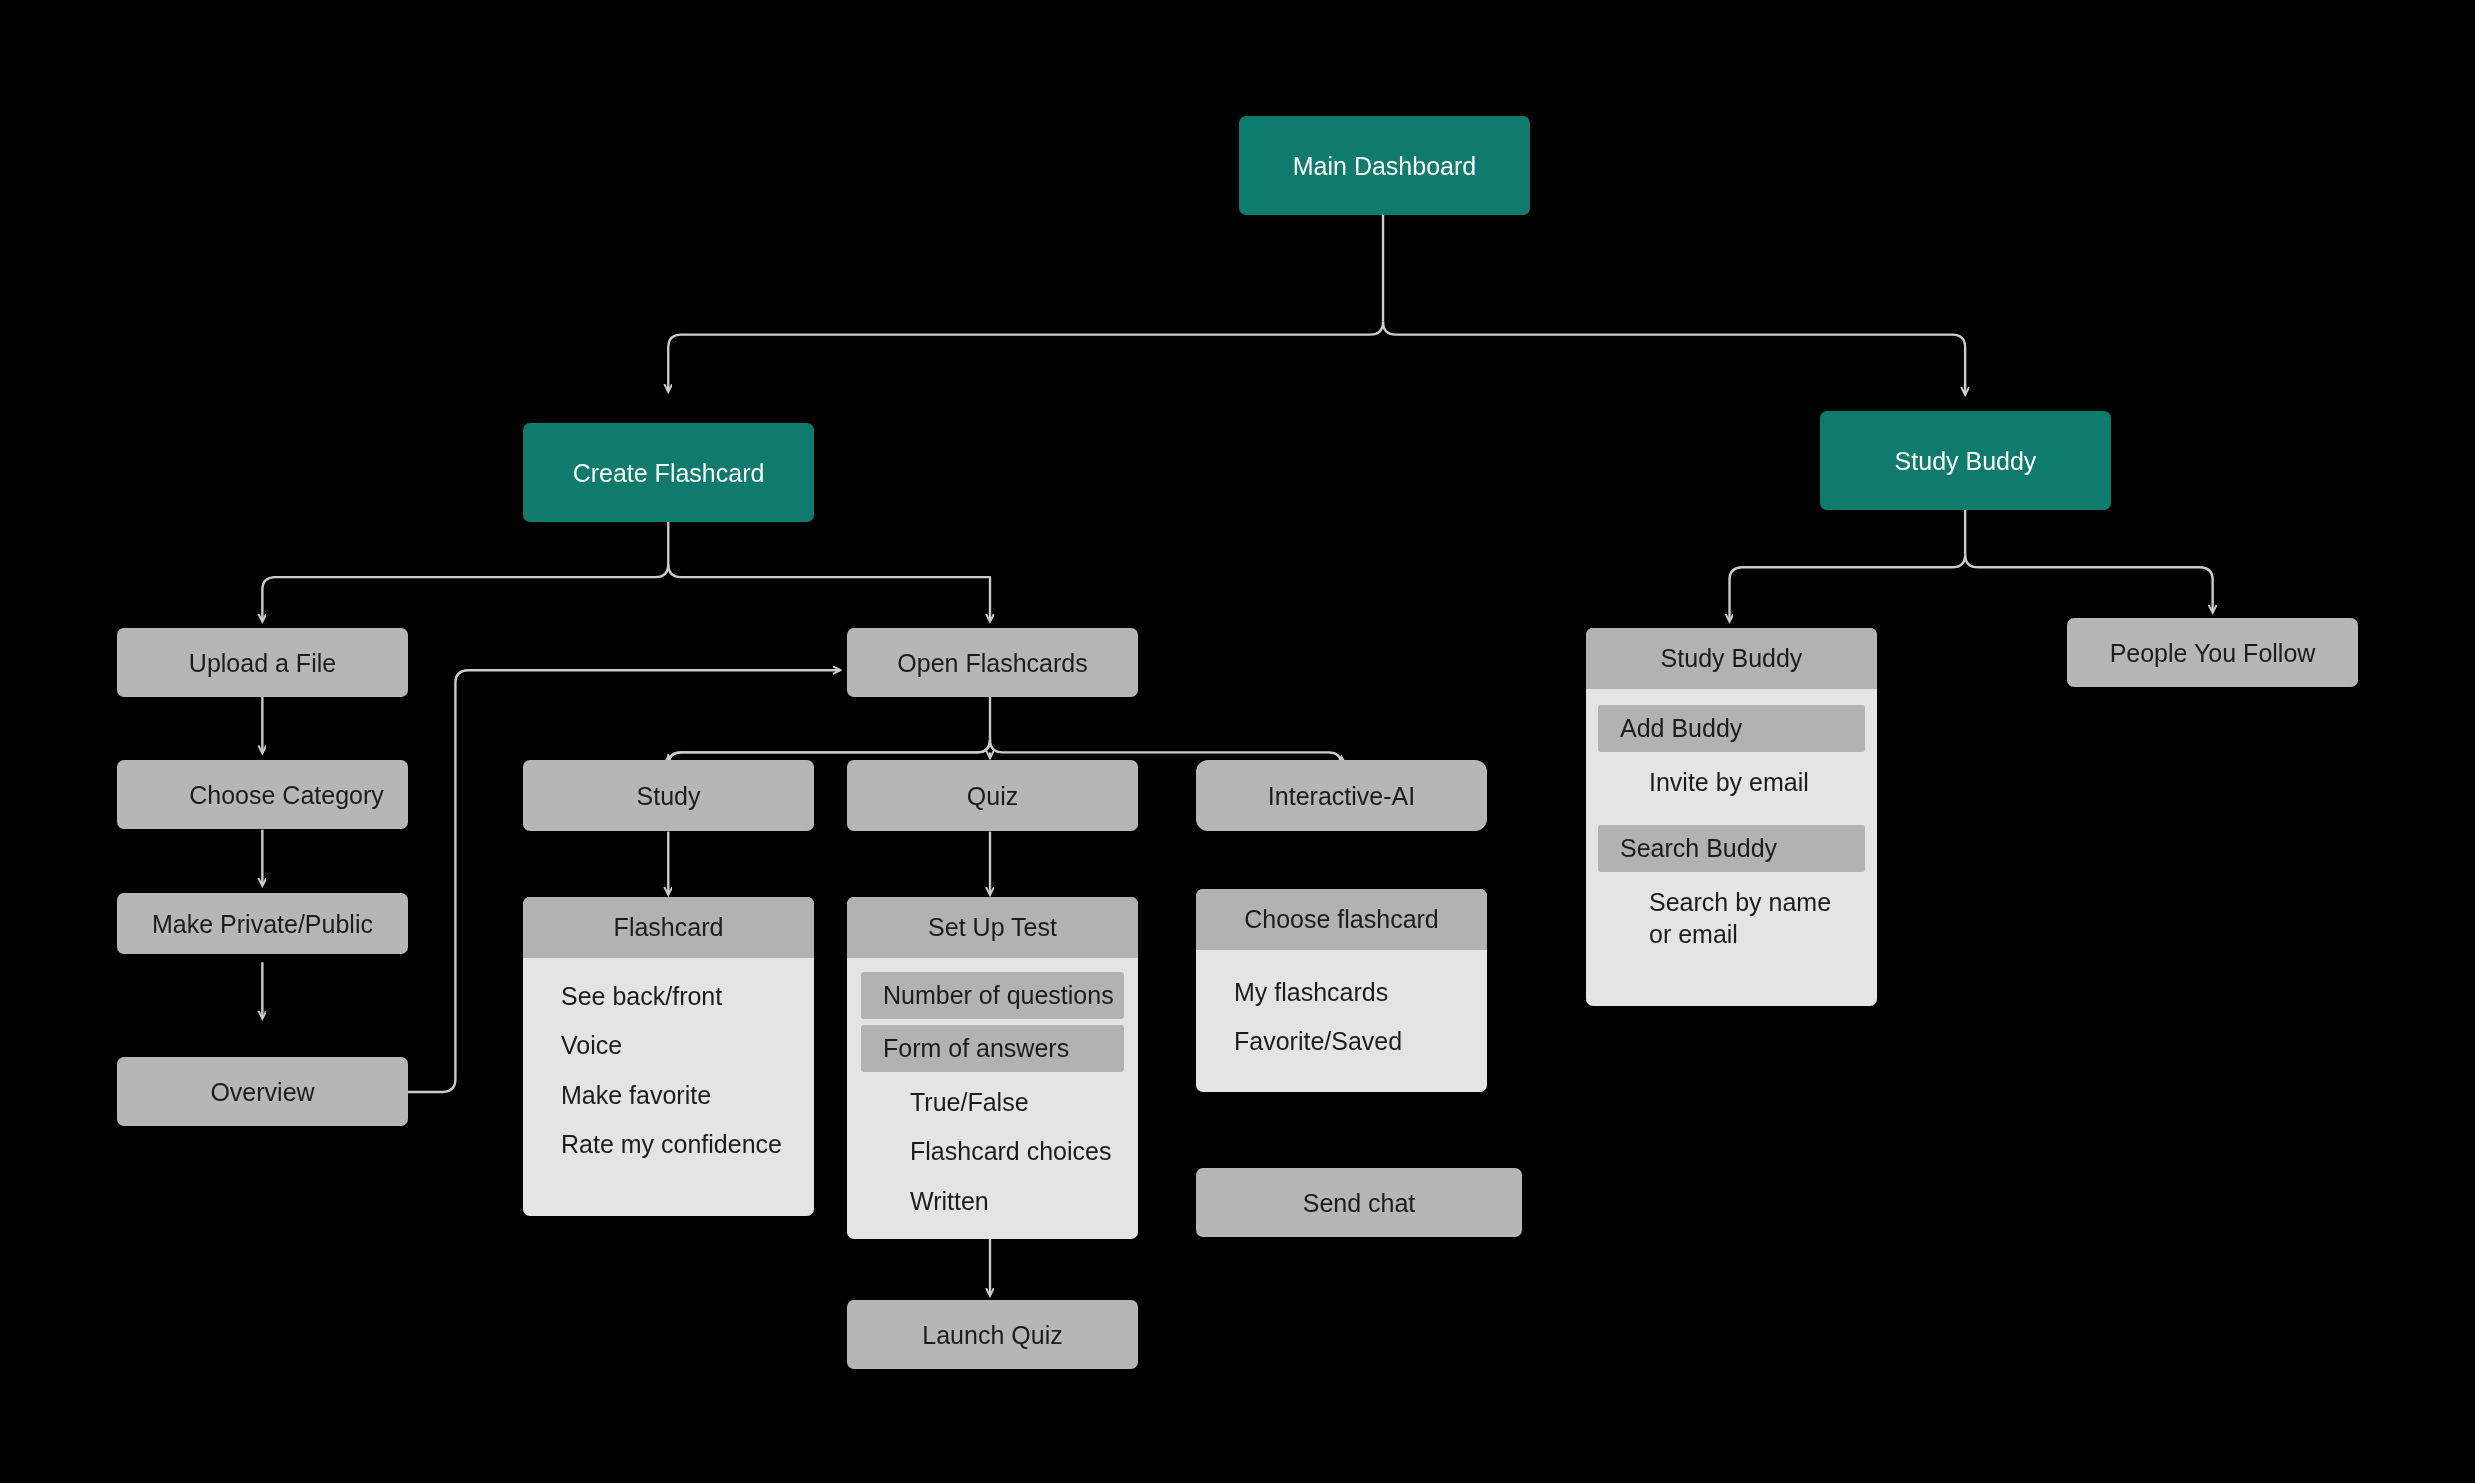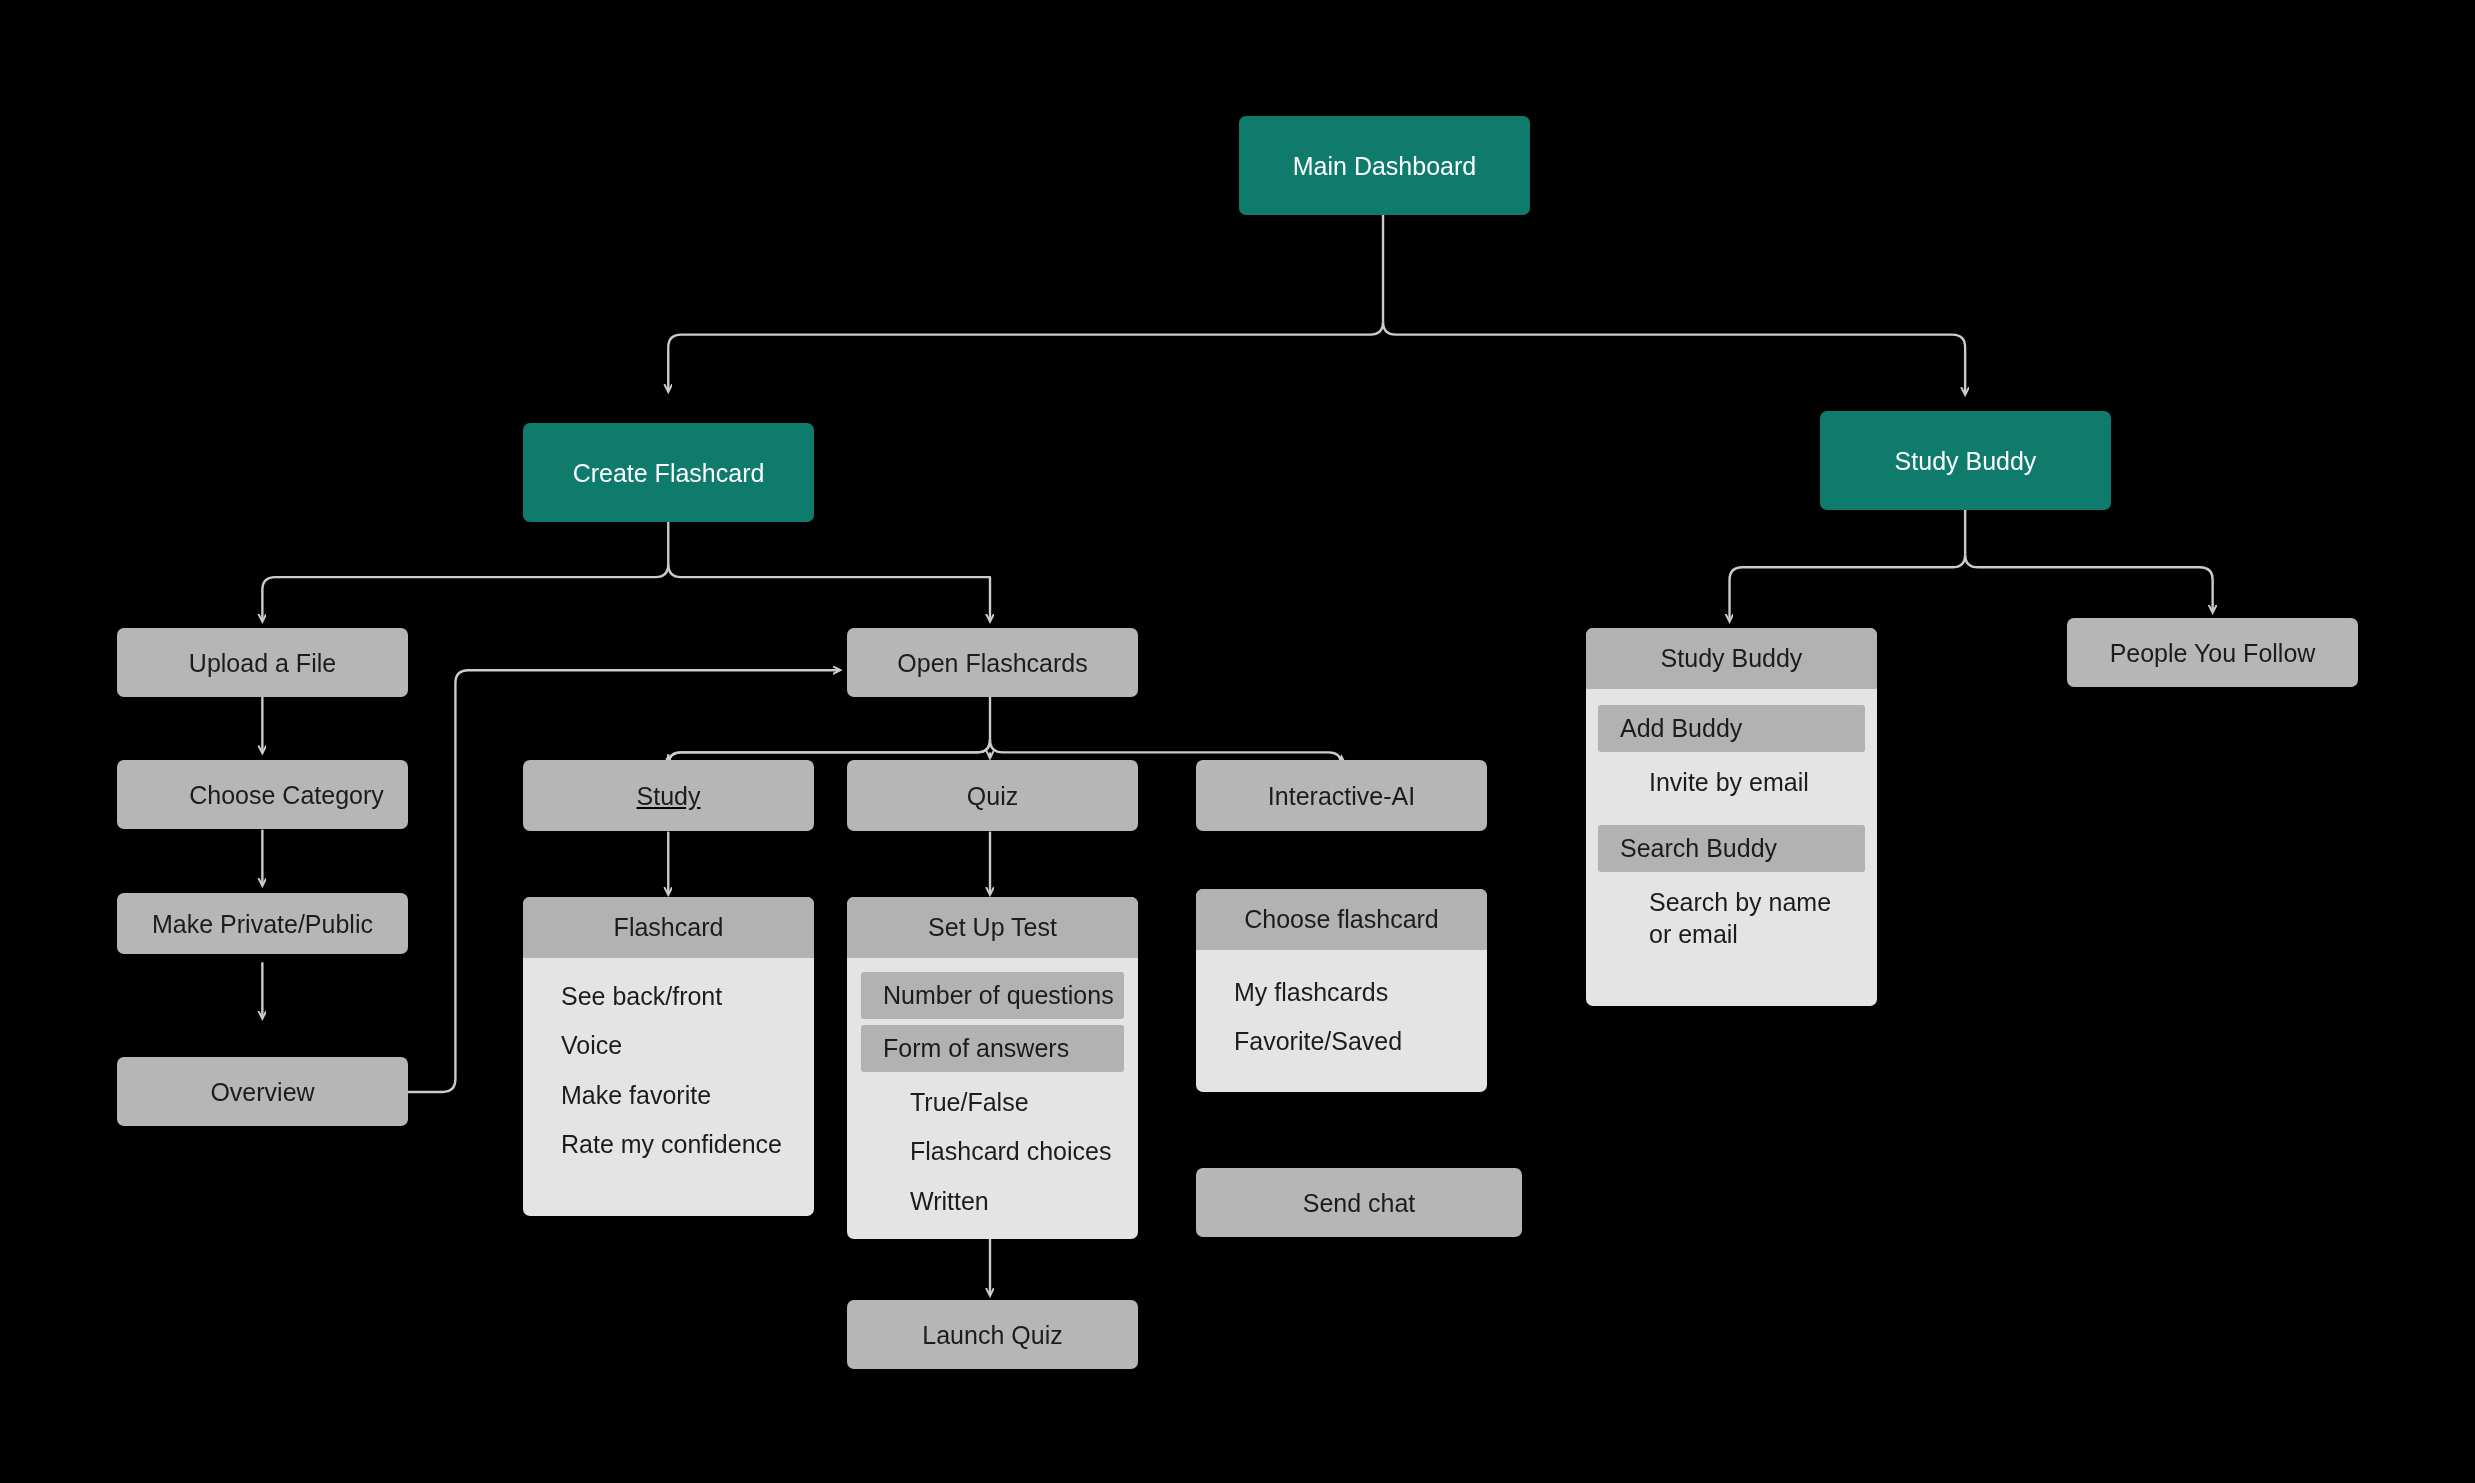--- a/index.html
+++ b/index.html
@@ -103,29 +103,29 @@
   </div>
 
   <div class="node n-gray" style="left:117px;top:1057px;width:291px;height:69px;">
     <span class="lbl">Overview</span>
   </div>
 
   <div class="node n-gray" style="left:847px;top:628px;width:291px;height:69px;">
     <span class="lbl">Open Flashcards</span>
   </div>
 
-  <div class="node n-gray" style="left:523px;top:760px;width:291px;height:71px;text-decoration:underline;">
+  <div class="node n-gray" style="left:523px;top:760px;width:291px;height:71px;">
     <span class="lbl">Study</span>
   </div>
 
   <div class="node n-gray" style="left:847px;top:760px;width:291px;height:71px;">
     <span class="lbl">Quiz</span>
   </div>
 
-  <div class="node n-gray" style="left:1196px;top:760px;width:291px;height:71px;">
+  <div class="node n-gray" style="left:1196px;top:760px;width:291px;height:71px;border-radius:12px;">
     <span class="lbl">Interactive-AI</span>
   </div>
 
   <div class="panel" style="left:523px;top:897px;width:291px;height:319px;">
     <div class="panel-head">
       <span class="lbl">Flashcard</span>
     </div>
     <div class="panel-body">
       <div class="p-item">See back/front</div>
       <div class="p-item">Voice</div>

